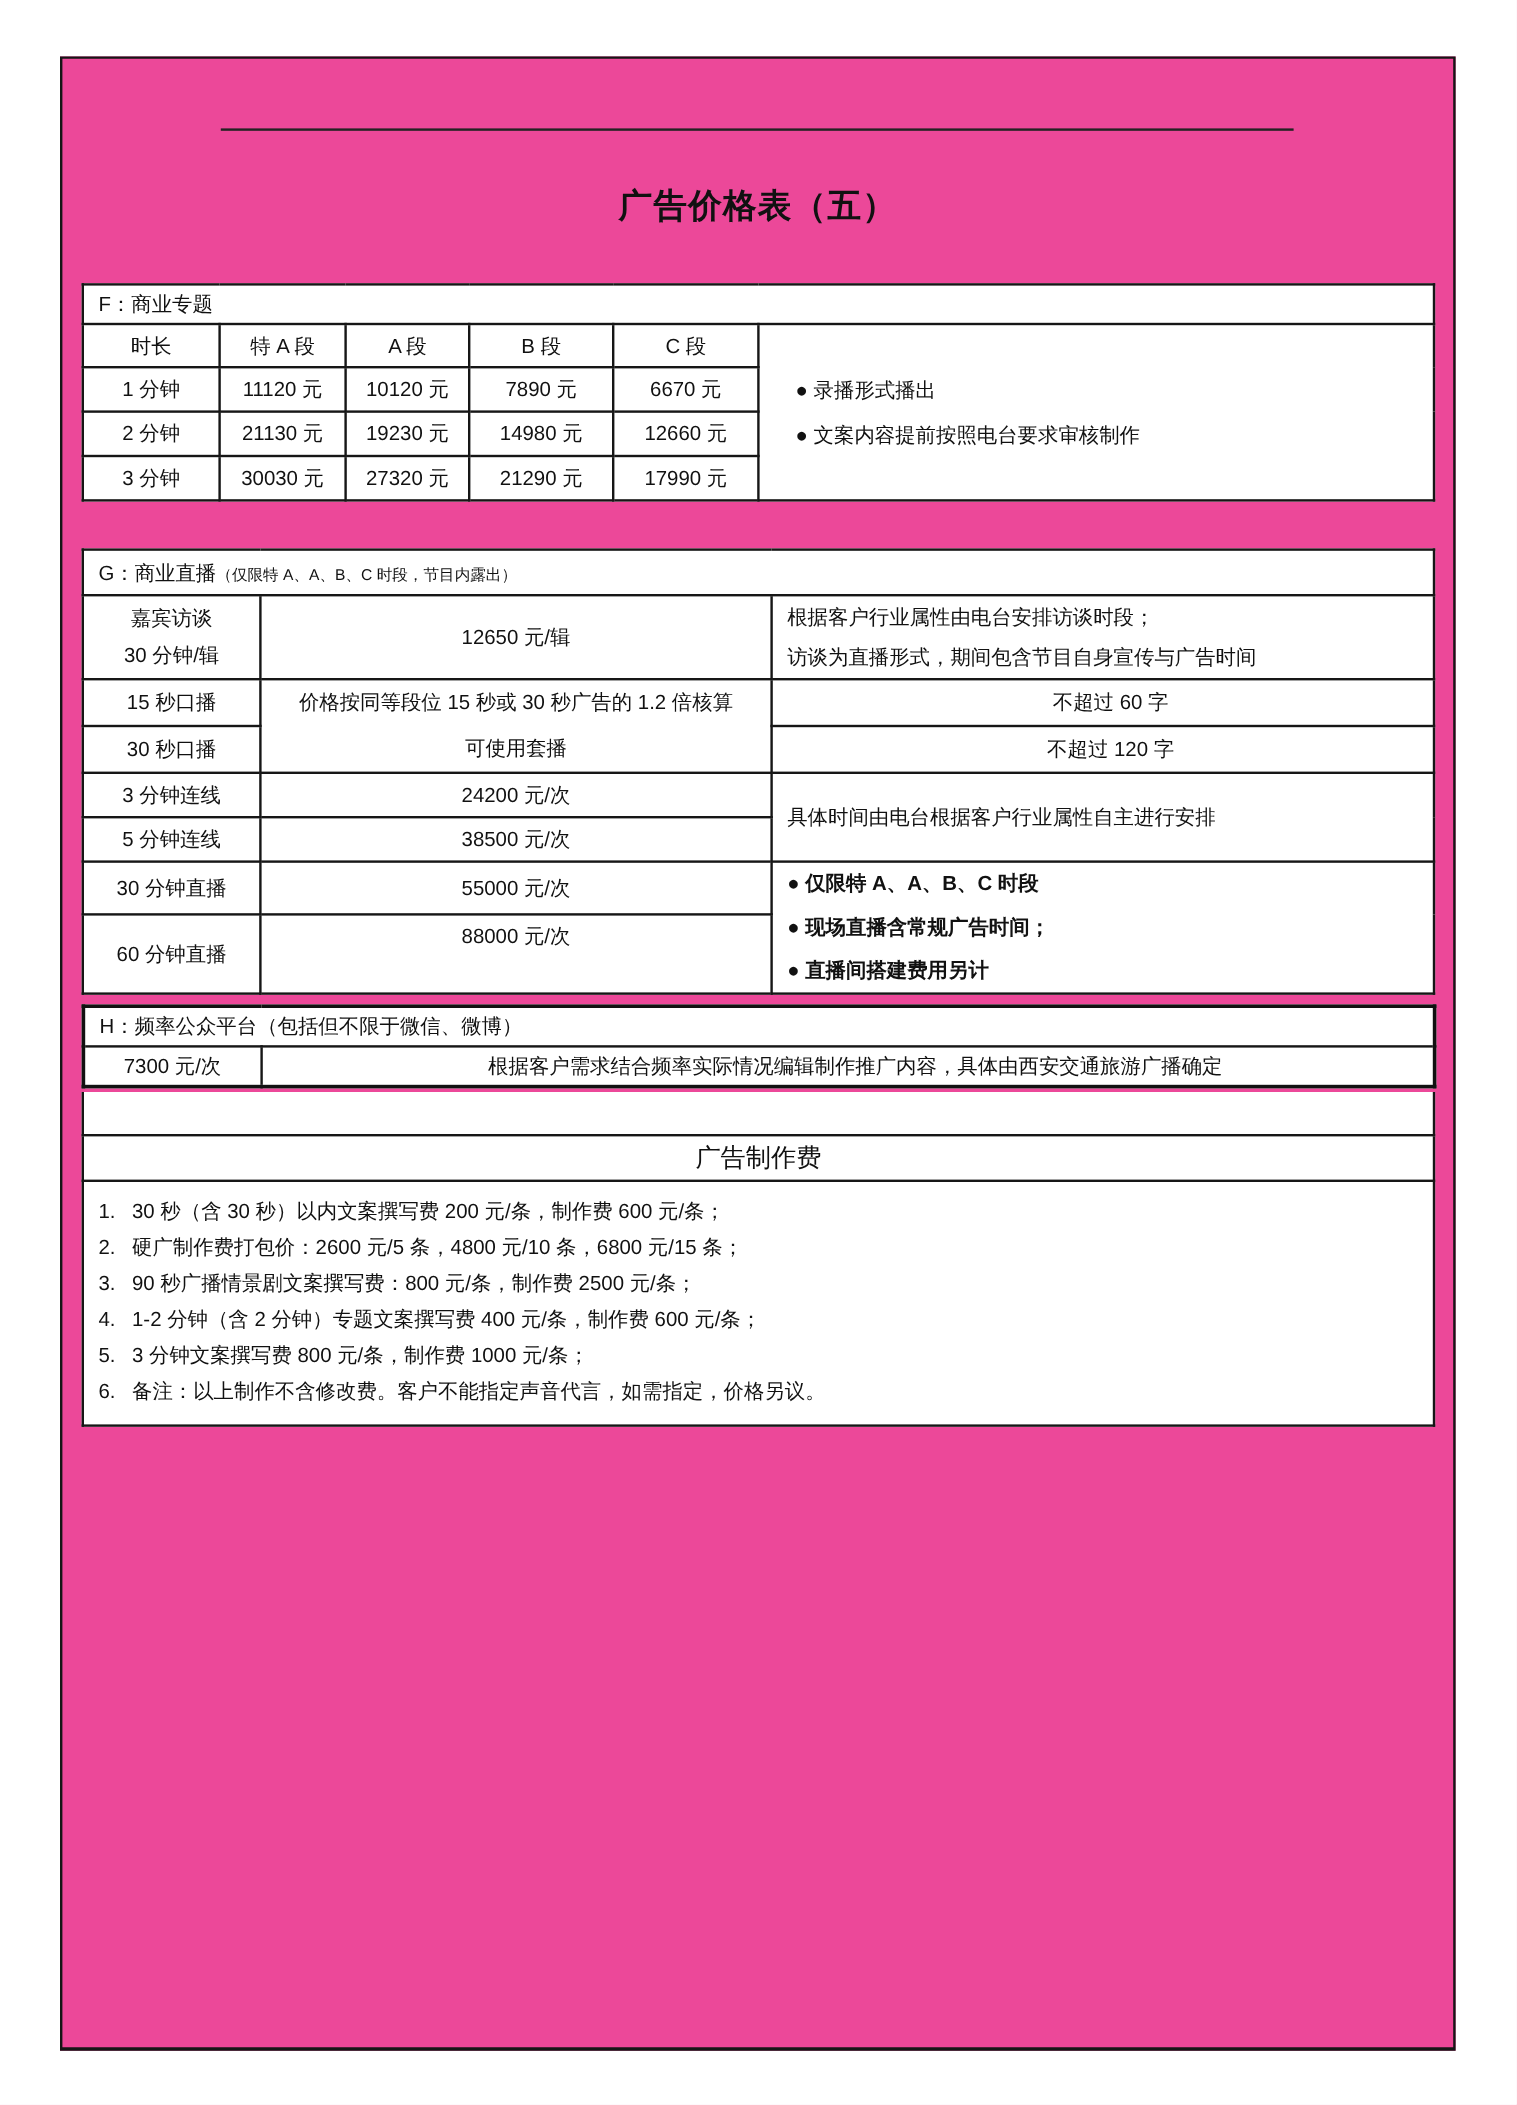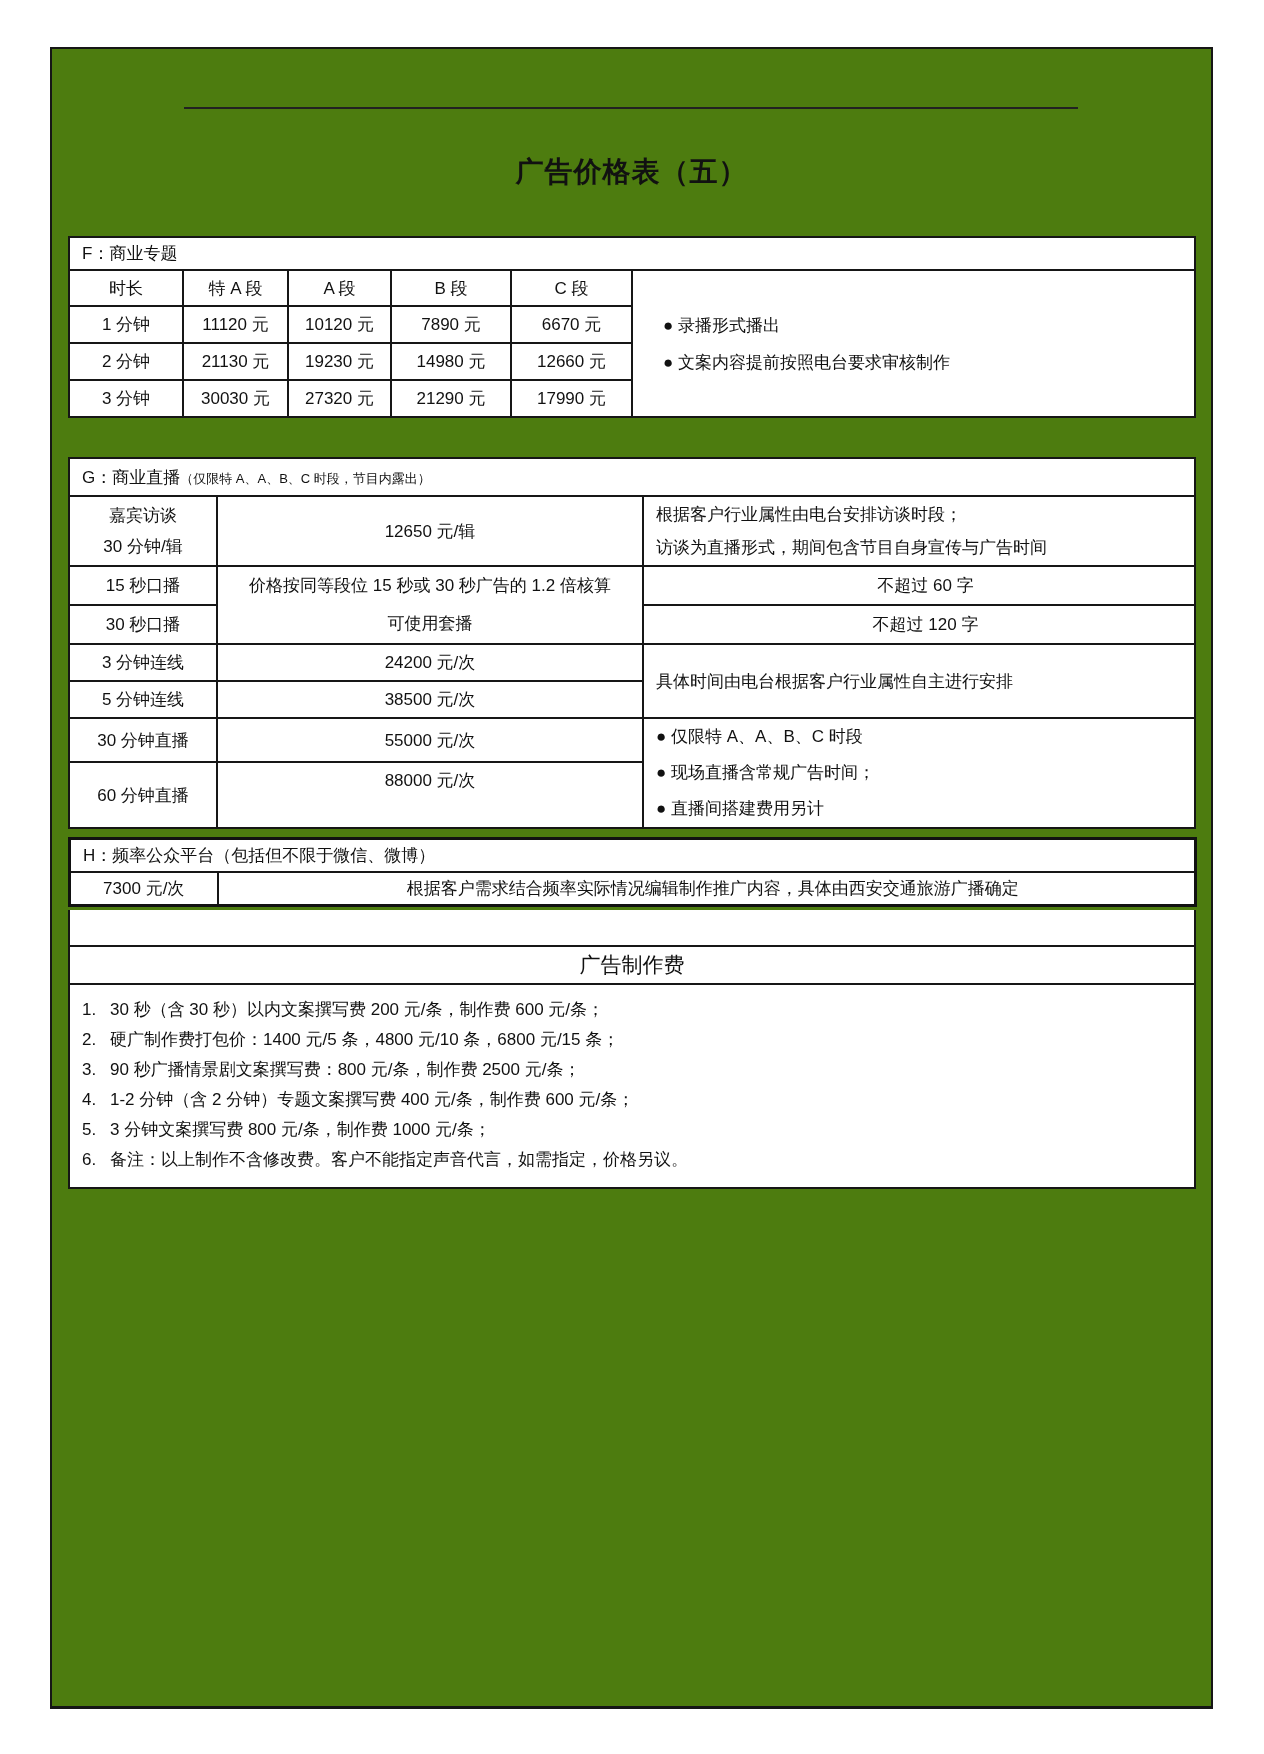--- a/index.html
+++ b/index.html
@@ -4,21 +4,21 @@
 <style>
   * { box-sizing: border-box; margin: 0; padding: 0; }
   html, body { background: #fff; }
   body {
     width: 1264px; height: 1754px; position: relative;
     font-family: "Liberation Sans", "DejaVu Sans", sans-serif;
     color: #111;
   }
   .frame {
     position: absolute; left: 50px; top: 47px; width: 1163px; height: 1662px;
-    border: 2px solid #161616; border-bottom-width: 3px; background: #4d7c0f;
+    border: 2px solid #161616; border-bottom-width: 3px; background: #ec4899;
   }
   .head-rule {
     position: absolute; left: 132px; top: 58px; width: 894px; height: 0;
     border-top: 2px solid #222;
   }
   .doc-title {
     position: absolute; left: 0; top: 104px; width: 100%;
     text-align: center; font-size: 28px; font-weight: bold; letter-spacing: 1px;
   }
   table { border-collapse: collapse; table-layout: fixed; position: absolute; left: 16px; background:#fff; }
@@ -36,21 +36,21 @@
   .tbl-g { top: 408px; width: 1126px; }
   .tbl-g .r-ghead { height: 38px; }
   .tbl-g .r-guest { height: 70px; }
   .tbl-g .r-std { height: 37px; }
   .tbl-g .r-30live { height: 44px; }
   .tbl-g .r-60live { height: 66px; }
   .sub-note { font-size: 13px; }
   .two-line { line-height: 31px; }
   .g-note { text-align: left; padding-left: 12px; line-height: 33px; }
   .g-merged-price { line-height: 38px; }
-  .g-live-notes { text-align: left; padding-left: 12px; line-height: 36px; }
+  .g-live-notes { text-align: left; padding-left: 12px; line-height: 36px; font-weight: bold; }
   .price-top { vertical-align: top; padding-top: 6px; }
   .tbl-h { top: 788px; width: 1126px; border: 3px solid #111; }
   .tbl-h .r-h { height: 33px; }
   .tbl-h .r-h2 { height: 33px; }
   .tbl-low { top: 861px; width: 1126px; }
   .tbl-low .r-empty td { height: 36px; border-top: none; }
   .tbl-low .r-title td { height: 38px; font-size: 21px; }
   .item-cell { text-align: left; padding: 10px 14px 12px 8px; }
   .item { display: flex; align-items: baseline; line-height: 30px; font-size: 17px; }
   .item .num { width: 32px; flex: 0 0 32px; padding-left: 4px; }
@@ -201,21 +201,21 @@
       <td>广告制作费</td>
     </tr>
     <tr>
       <td class="item-cell">
         <div class="item">
           <span class="num">1.</span>
           <span class="txt">30 秒（含 30 秒）以内文案撰写费 200 元/条，制作费 600 元/条；</span>
         </div>
         <div class="item">
           <span class="num">2.</span>
-          <span class="txt">硬广制作费打包价：1400 元/5 条，4800 元/10 条，6800 元/15 条；</span>
+          <span class="txt">硬广制作费打包价：2600 元/5 条，4800 元/10 条，6800 元/15 条；</span>
         </div>
         <div class="item">
           <span class="num">3.</span>
           <span class="txt">90 秒广播情景剧文案撰写费：800 元/条，制作费 2500 元/条；</span>
         </div>
         <div class="item">
           <span class="num">4.</span>
           <span class="txt">1-2 分钟（含 2 分钟）专题文案撰写费 400 元/条，制作费 600 元/条；</span>
         </div>
         <div class="item">

